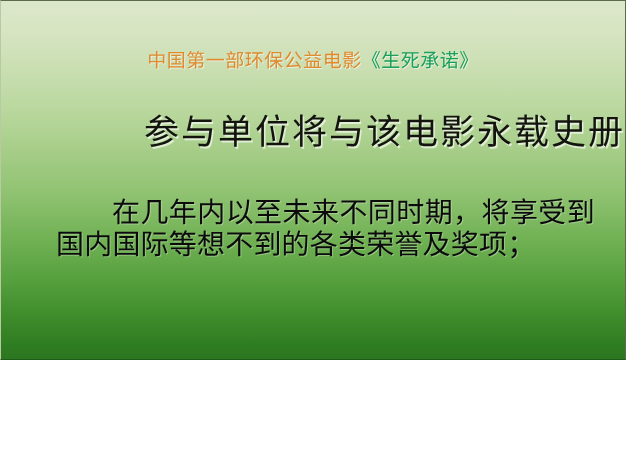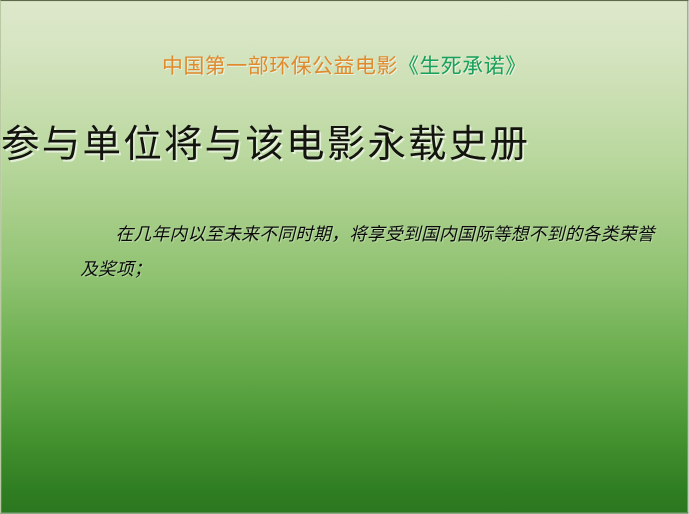--- a/index.html
+++ b/index.html
@@ -8,21 +8,21 @@
     padding: 0;
     background: #ffffff;
   }
   body {
     font-family: "Liberation Sans", "DejaVu Sans", sans-serif;
   }
 
   .slide {
     position: relative;
     width: 626px;
-    height: 467px;
+    height: 360px;
     overflow: hidden;
     box-sizing: border-box;
     border-top: 1px solid #5d6b4a;
     border-right: 1px solid #5d6b4a;
     border-left: 1px solid #b9c9a4;
     border-bottom: 1px solid #1f5c17;
     background: linear-gradient(
         to bottom,
         #dde8cb 0%,
         #d7e5c3 8%,
@@ -59,45 +59,44 @@
     color: #19A05A;
     text-shadow: 1px 1px 0 rgba(255,255,255,0.55);
   }
 
   
   .main-heading {
     position: absolute;
     left: 0;
     right: 0;
     top: 108px;
-    text-align: left;
+    text-align: right;
     font-family: "DejaVu Serif", "Liberation Serif", serif;
     font-size: 35px;
     line-height: 46px;
     color: #14140f;
     letter-spacing: 2px;
     white-space: nowrap;
     text-shadow: 1.5px 1.5px 0 rgba(255,255,255,0.62);
   }
 
   
   .body-block {
     position: absolute;
-    left: 72px;
+    left: 55px;
     right: 30px;
     top: 196px;
     font-family: "DejaVu Sans", "Liberation Sans", sans-serif;
-    font-size: 16px;
+    font-size: 28px;
     line-height: 31.5px;
     color: #0b0b0b;
     text-align: justify;
     text-justify: inter-ideograph;
     letter-spacing: 0.2px;
     text-shadow: 1px 1px 0 rgba(255,255,255,0.30);
-    font-style: italic;
   }
   .body-para {
     margin: 0;
     text-indent: 2em;
   }
 </style>
 </head>
 <body>
 
 <div class="slide">

